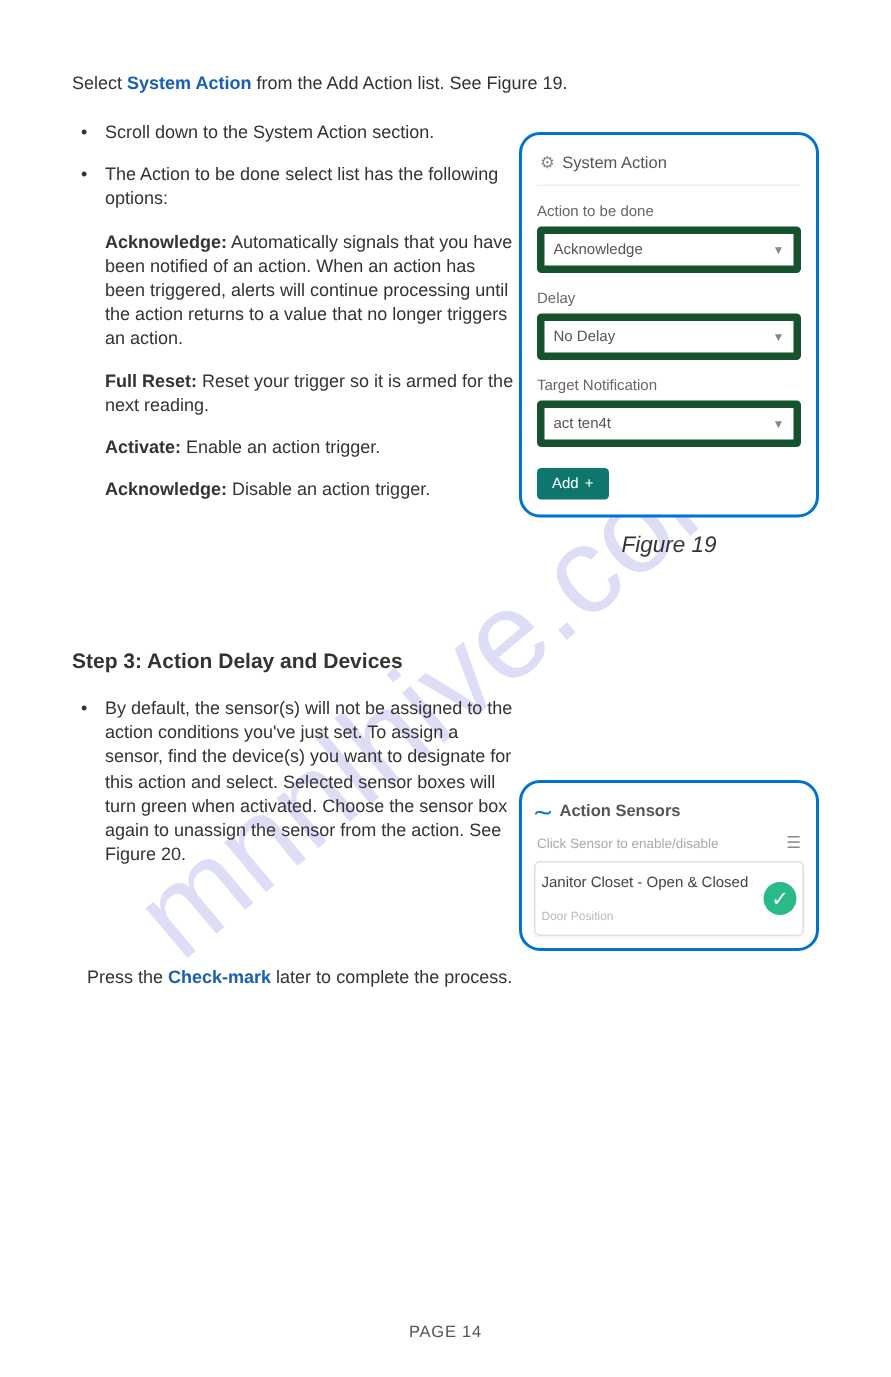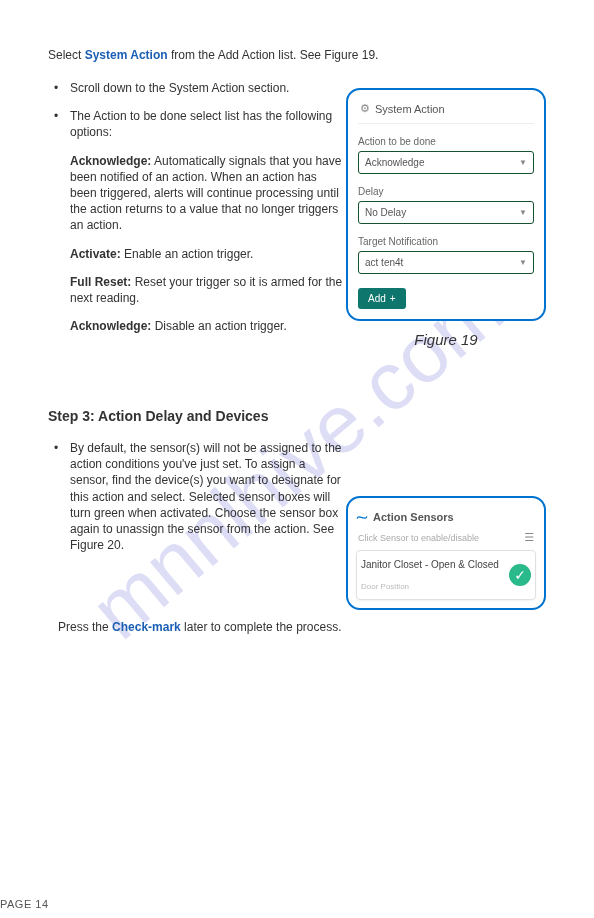--- a/index.html
+++ b/index.html
@@ -67,24 +67,24 @@
   .term { font-weight: bold; }
   .step-heading {
     font-weight: bold;
     font-size: 14px;
     margin-top: 60px;
     margin-bottom: 16px;
   }
   .press-line { margin-top: 10px; padding-left: 10px; }
   .page-num {
     position: absolute;
-    bottom: 8px;
+    bottom: 24px;
     left: 0;
     right: 0;
-    text-align: left;
+    text-align: center;
     font-size: 11px;
     color: #555;
     letter-spacing: 0.5px;
   }
   
   .panel {
     border: 2px solid #0073d1;
     border-radius: 14px;
     background: #ffffff;
     padding: 8px 10px 10px 10px;
@@ -102,21 +102,21 @@
   }
   .gear-icon::before { content: "⚙"; font-size: 11px; color: #888; }
   .pulse-icon::before { content: "⁓"; font-weight:bold; color:#0073d1; font-size:12px;}
   .field-label {
     font-size: 10px;
     color: #666;
     margin-top: 12px;
     margin-bottom: 4px;
   }
   .select-box {
-    border: 1px solid #14532d;
+    border: 5px solid #14532d;
     border-radius: 3px;
     padding: 5px 6px;
     font-size: 10px;
     color: #555;
     display: flex;
     justify-content: space-between;
     align-items: center;
     background: #fff;
   }
   .caret { font-size: 8px; color: #888; }
@@ -192,22 +192,22 @@
   </div>
 
   <div class="two-col">
     <div class="left-col">
       <ul class="bullets">
         <li>Scroll down to the System Action section.</li>
         <li>The Action to be done select list has the following options:</li>
       </ul>
       <div class="sub-list">
         <p><span class="term">Acknowledge:</span><span> Automatically signals that you have been notified of an action. When an action has been triggered, alerts will continue processing until the action returns to a value that no longer triggers an action.</span></p>
+        <p><span class="term">Full Reset:</span><span> Reset your trigger so it is armed for the next reading.</span></p>
         <p><span class="term">Activate:</span><span> Enable an action trigger.</span></p>
-        <p><span class="term">Full Reset:</span><span> Reset your trigger so it is armed for the next reading.</span></p>
         <p><span class="term">Acknowledge:</span><span> Disable an action trigger.</span></p>
       </div>
     </div>
 
     <div class="right-col">
       <div class="panel">
         <div class="panel-header">
           <span class="gear-icon"></span>
           <span>System Action</span>
         </div>

